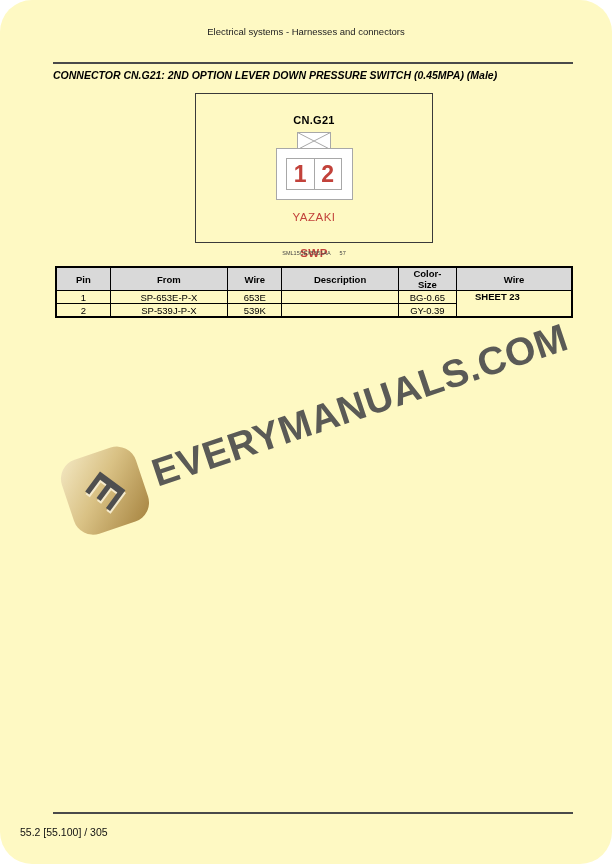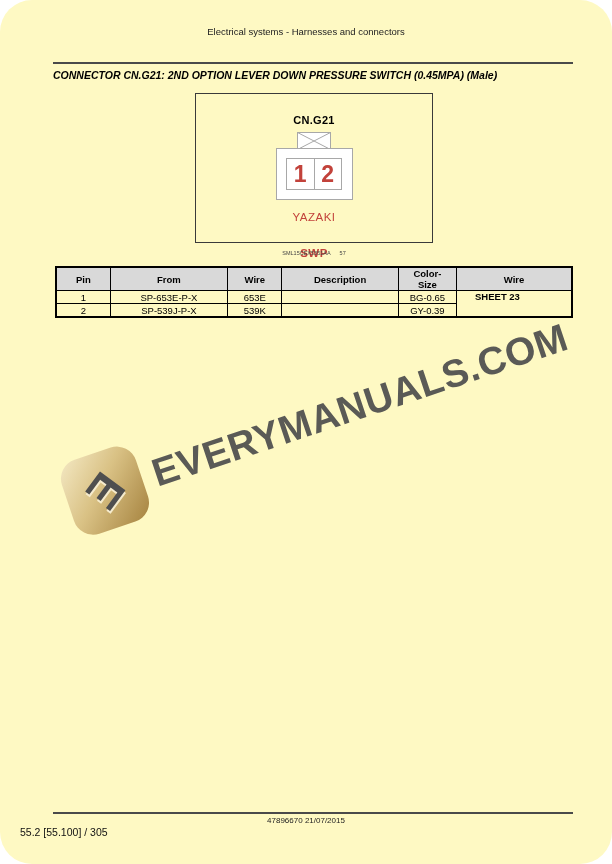--- a/index.html
+++ b/index.html
@@ -179,16 +179,15 @@
   </table>
 
   <div class="watermark">
     <div class="wm-logo">
       <span class="wm-letter">E</span>
     </div>
     <span class="wm-text">EVERYMANUALS.COM</span>
   </div>
 
   <div class="footer-rule"></div>
-  <div class="footer-doc-line">47896670 21/07/2015</div>
   <div class="footer-page-line">55.2 [55.100] / 305</div>
 
 </div>
 
 </body></html>

